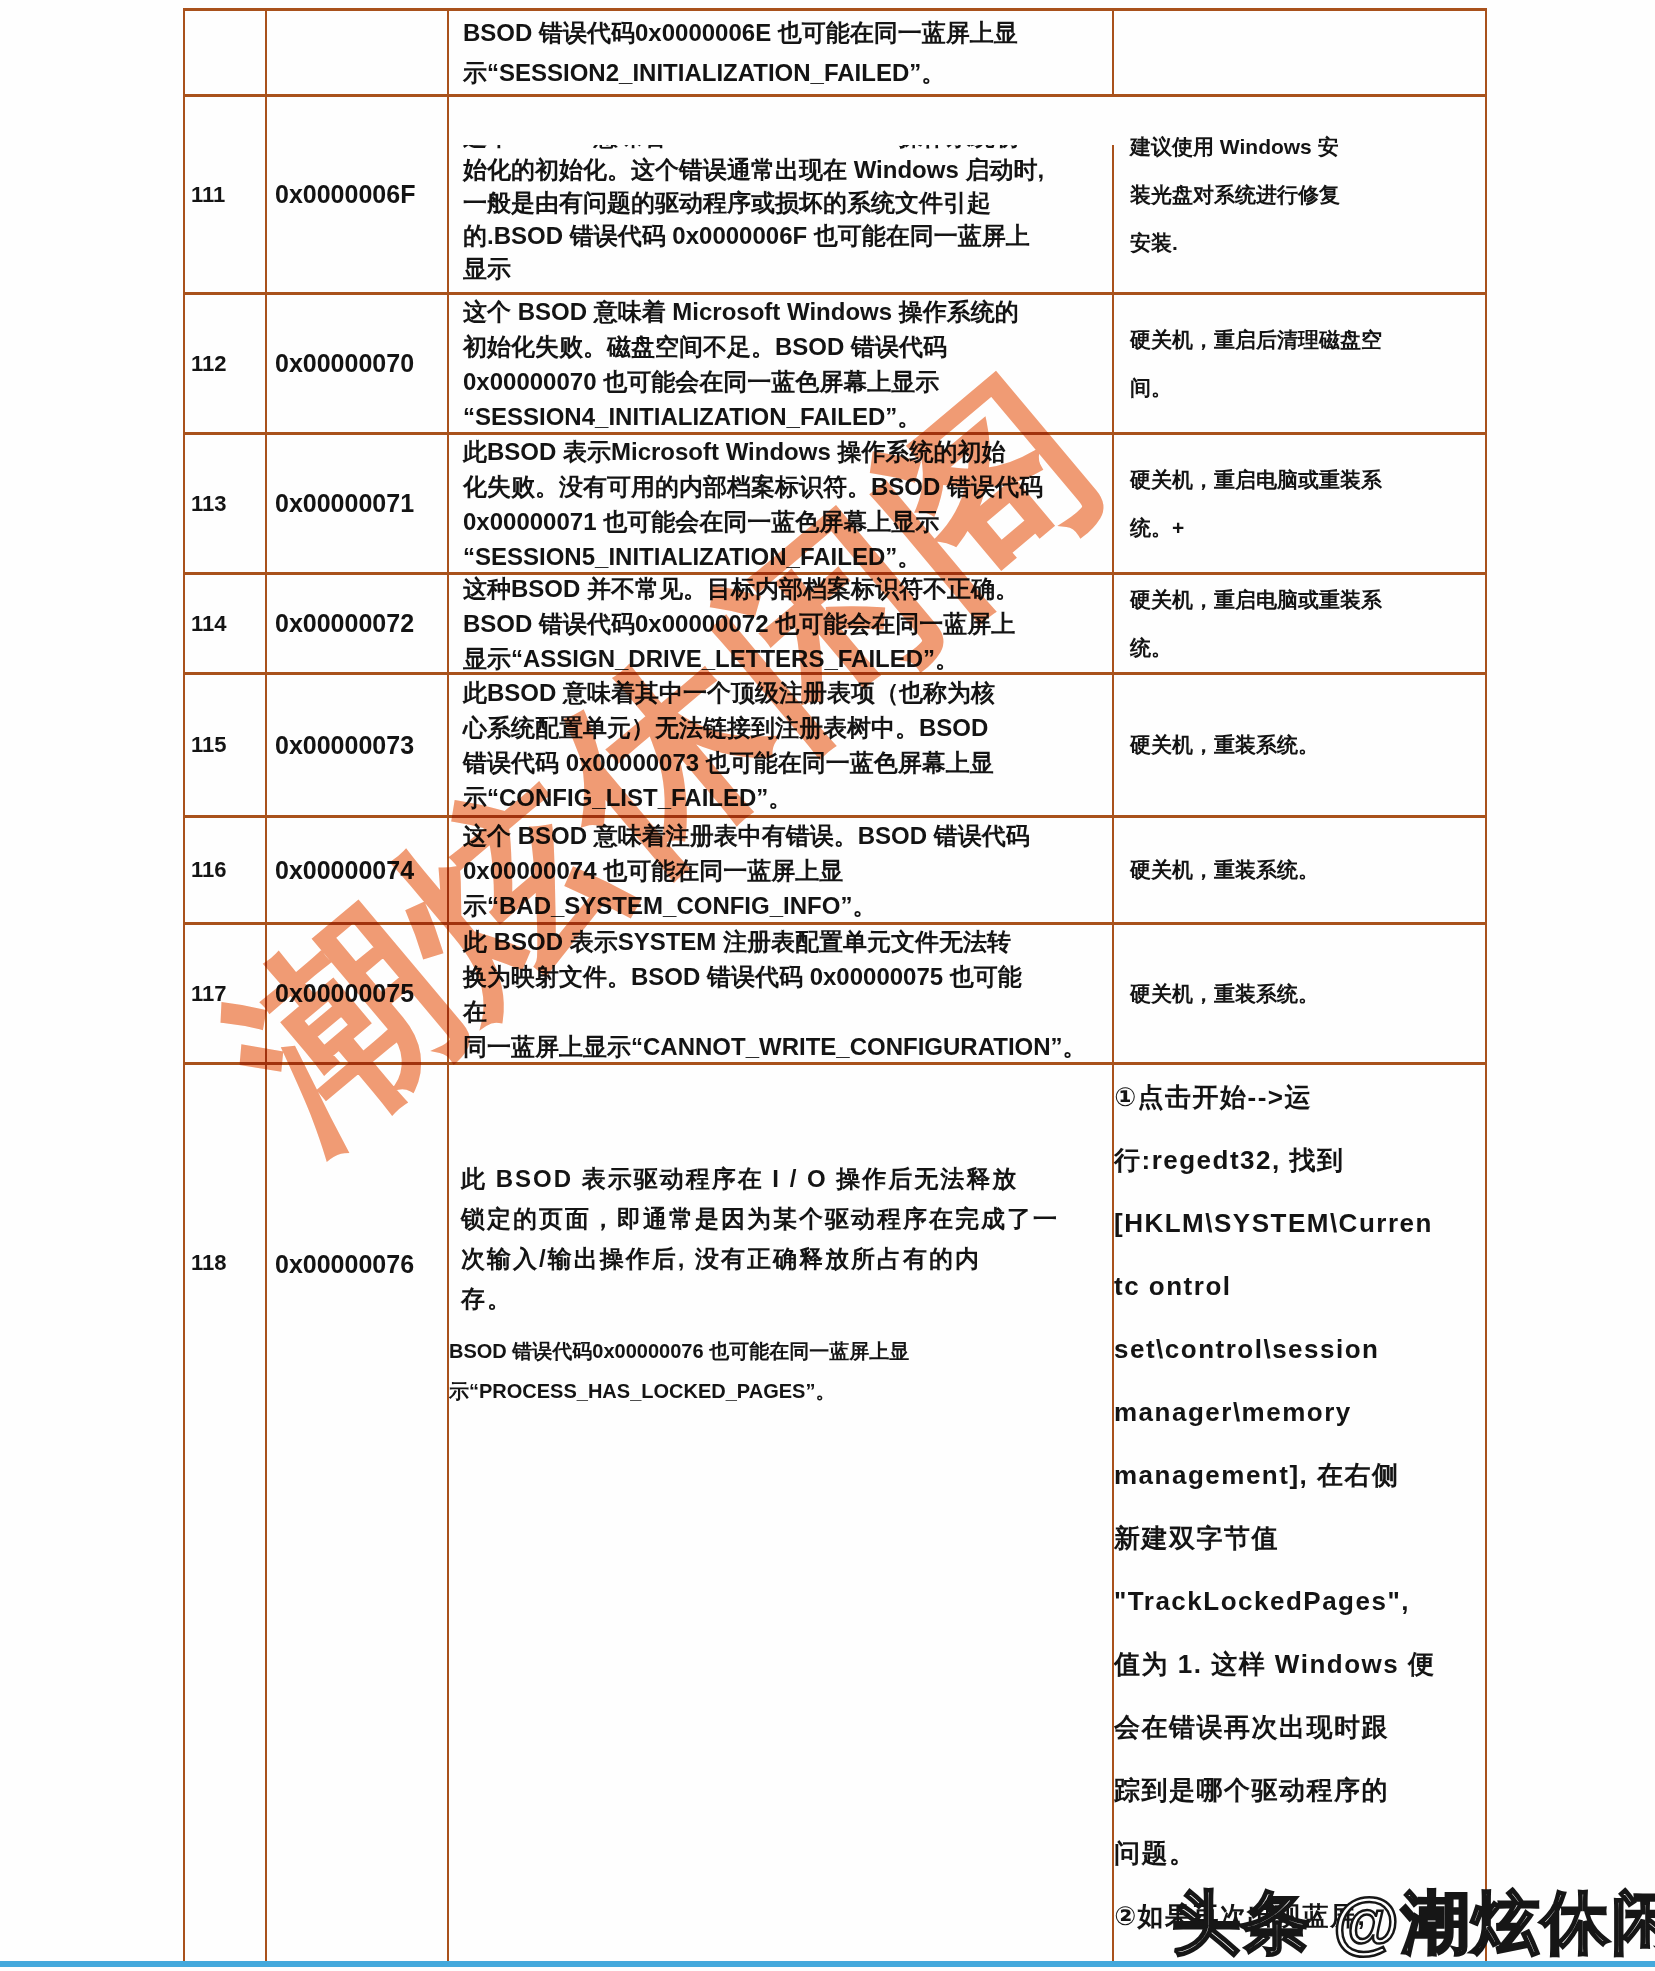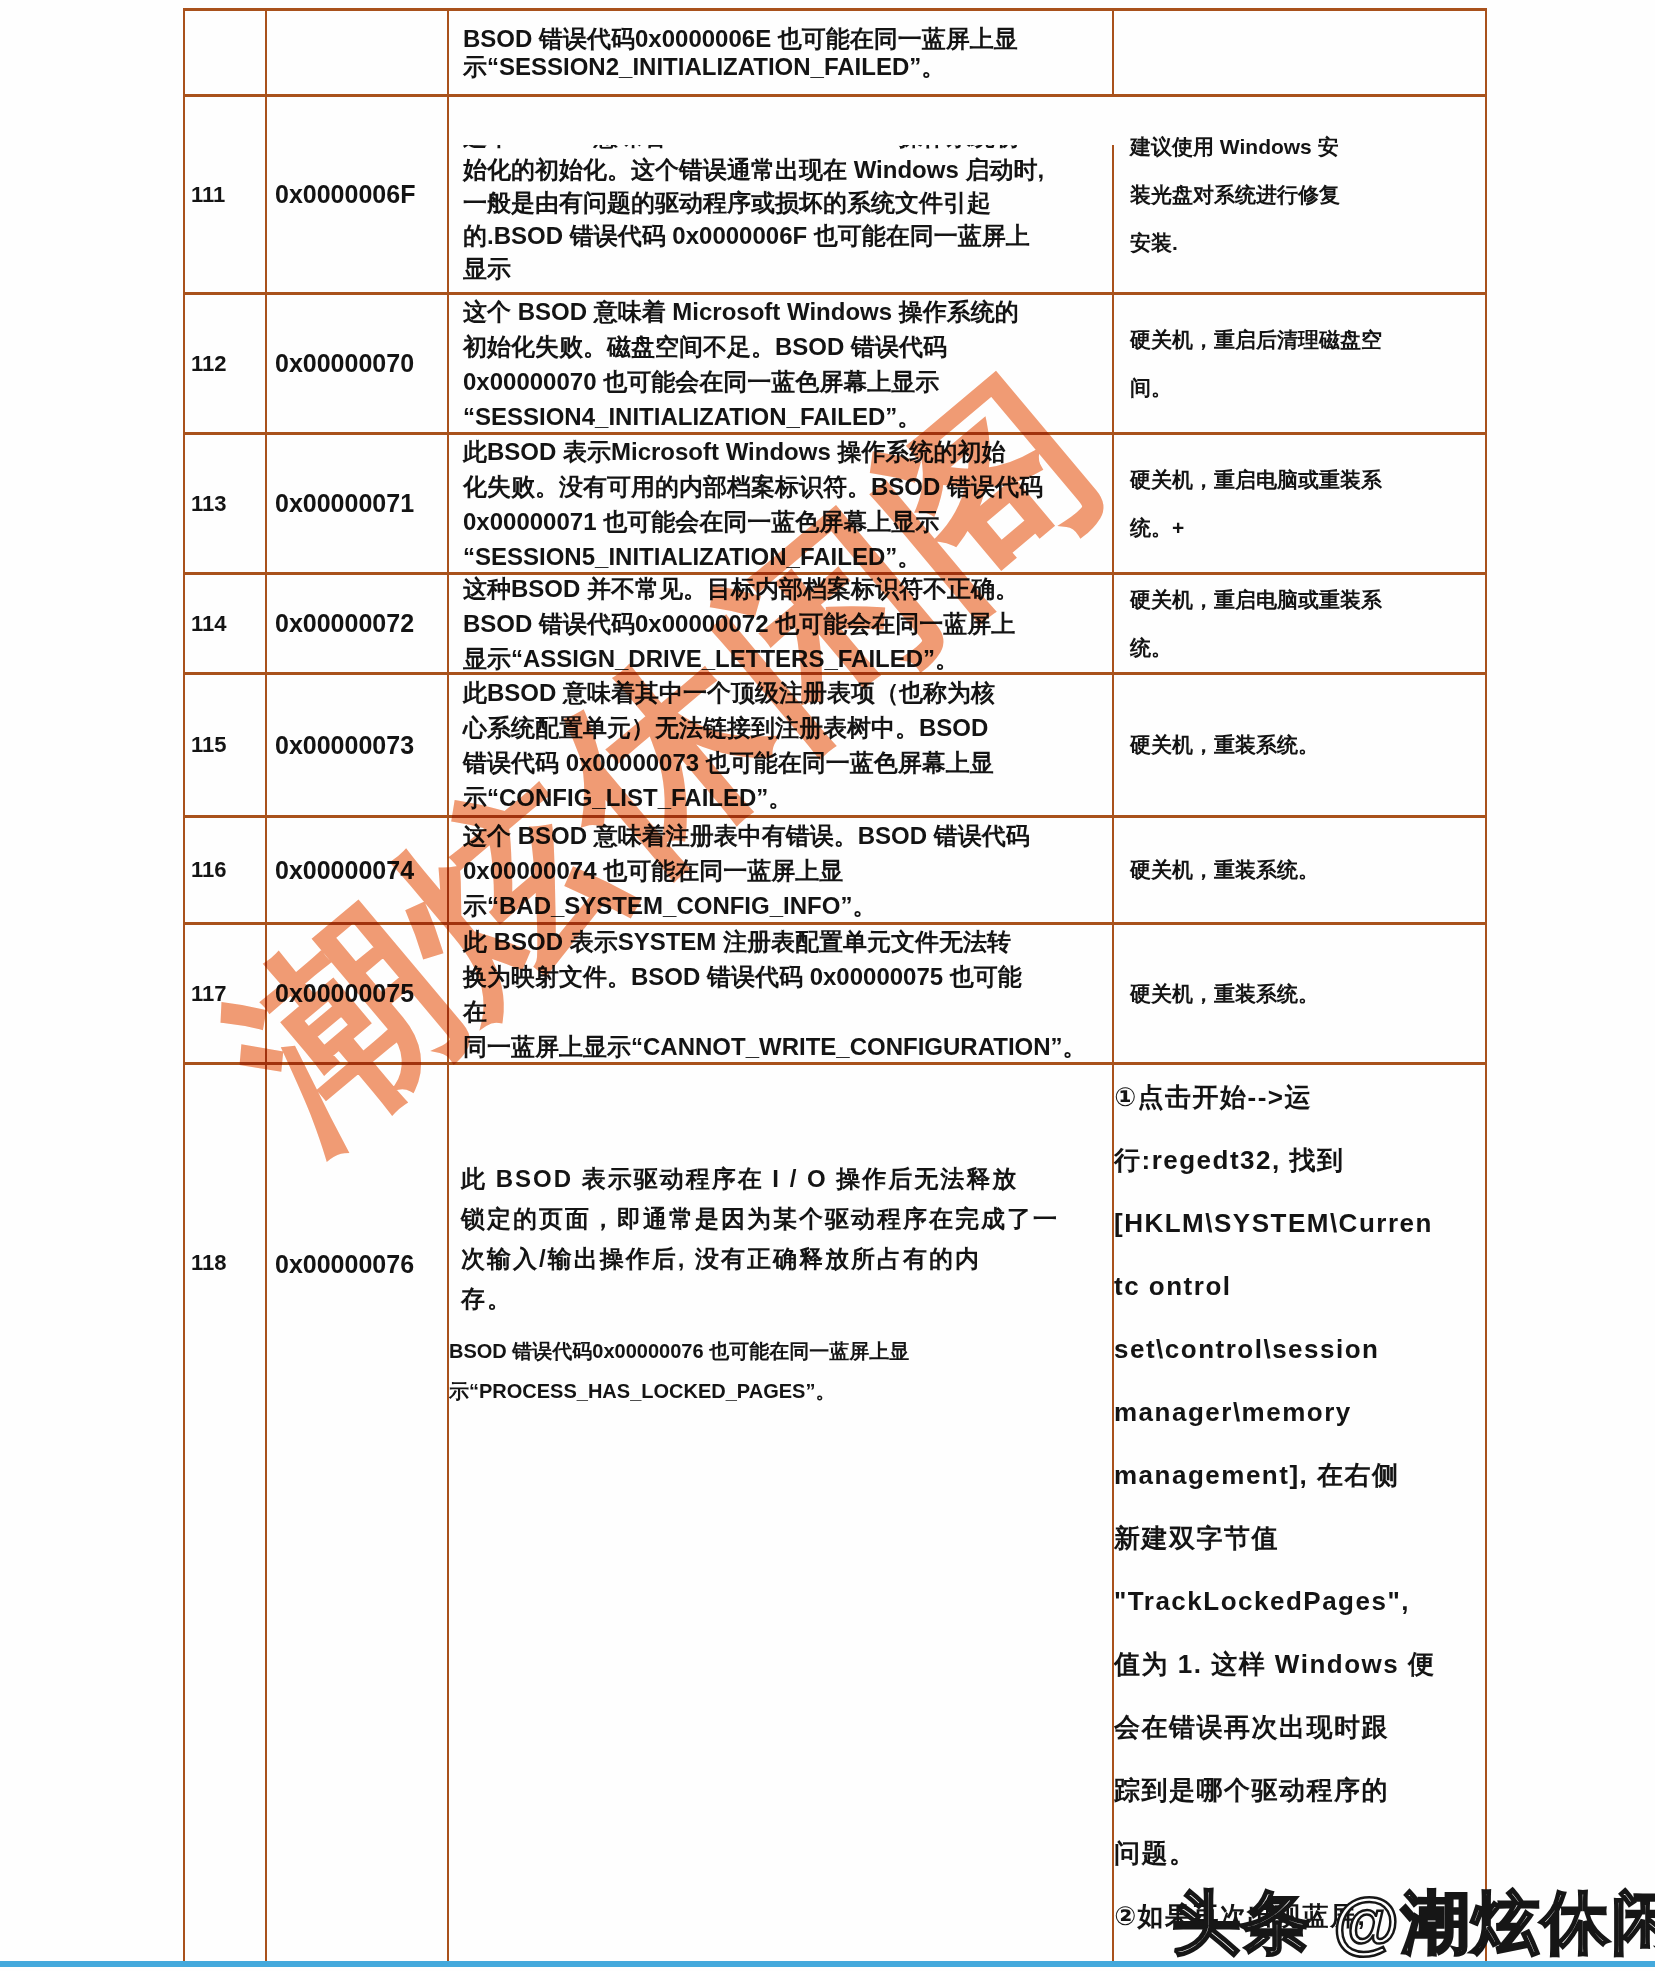--- a/index.html
+++ b/index.html
@@ -29,21 +29,21 @@
     overflow:hidden;
   }
   .num{padding-left:6px;font-size:22px;font-weight:bold;}
   .code{padding-left:8px;font-size:25px;font-weight:bold;}
   .desc{
     padding:4px 10px 4px 14px;
     font-size:24px;font-weight:bold;line-height:35px;
     white-space:pre-line;
   }
   .row1-desc{line-height:33px;margin-top:48px;}
-  .row0-desc{line-height:28px;}
+  .row0-desc{line-height:40px;}
   .sol{
     padding:4px 12px 4px 16px;
     font-size:21px;font-weight:bold;line-height:48px;
     white-space:pre-line;
   }
   
   .top-pad-labels{align-items:flex-start;padding-top:185px;}
   .desc118{
     flex-direction:column;align-items:flex-start;justify-content:flex-start;
     padding-top:82px;

